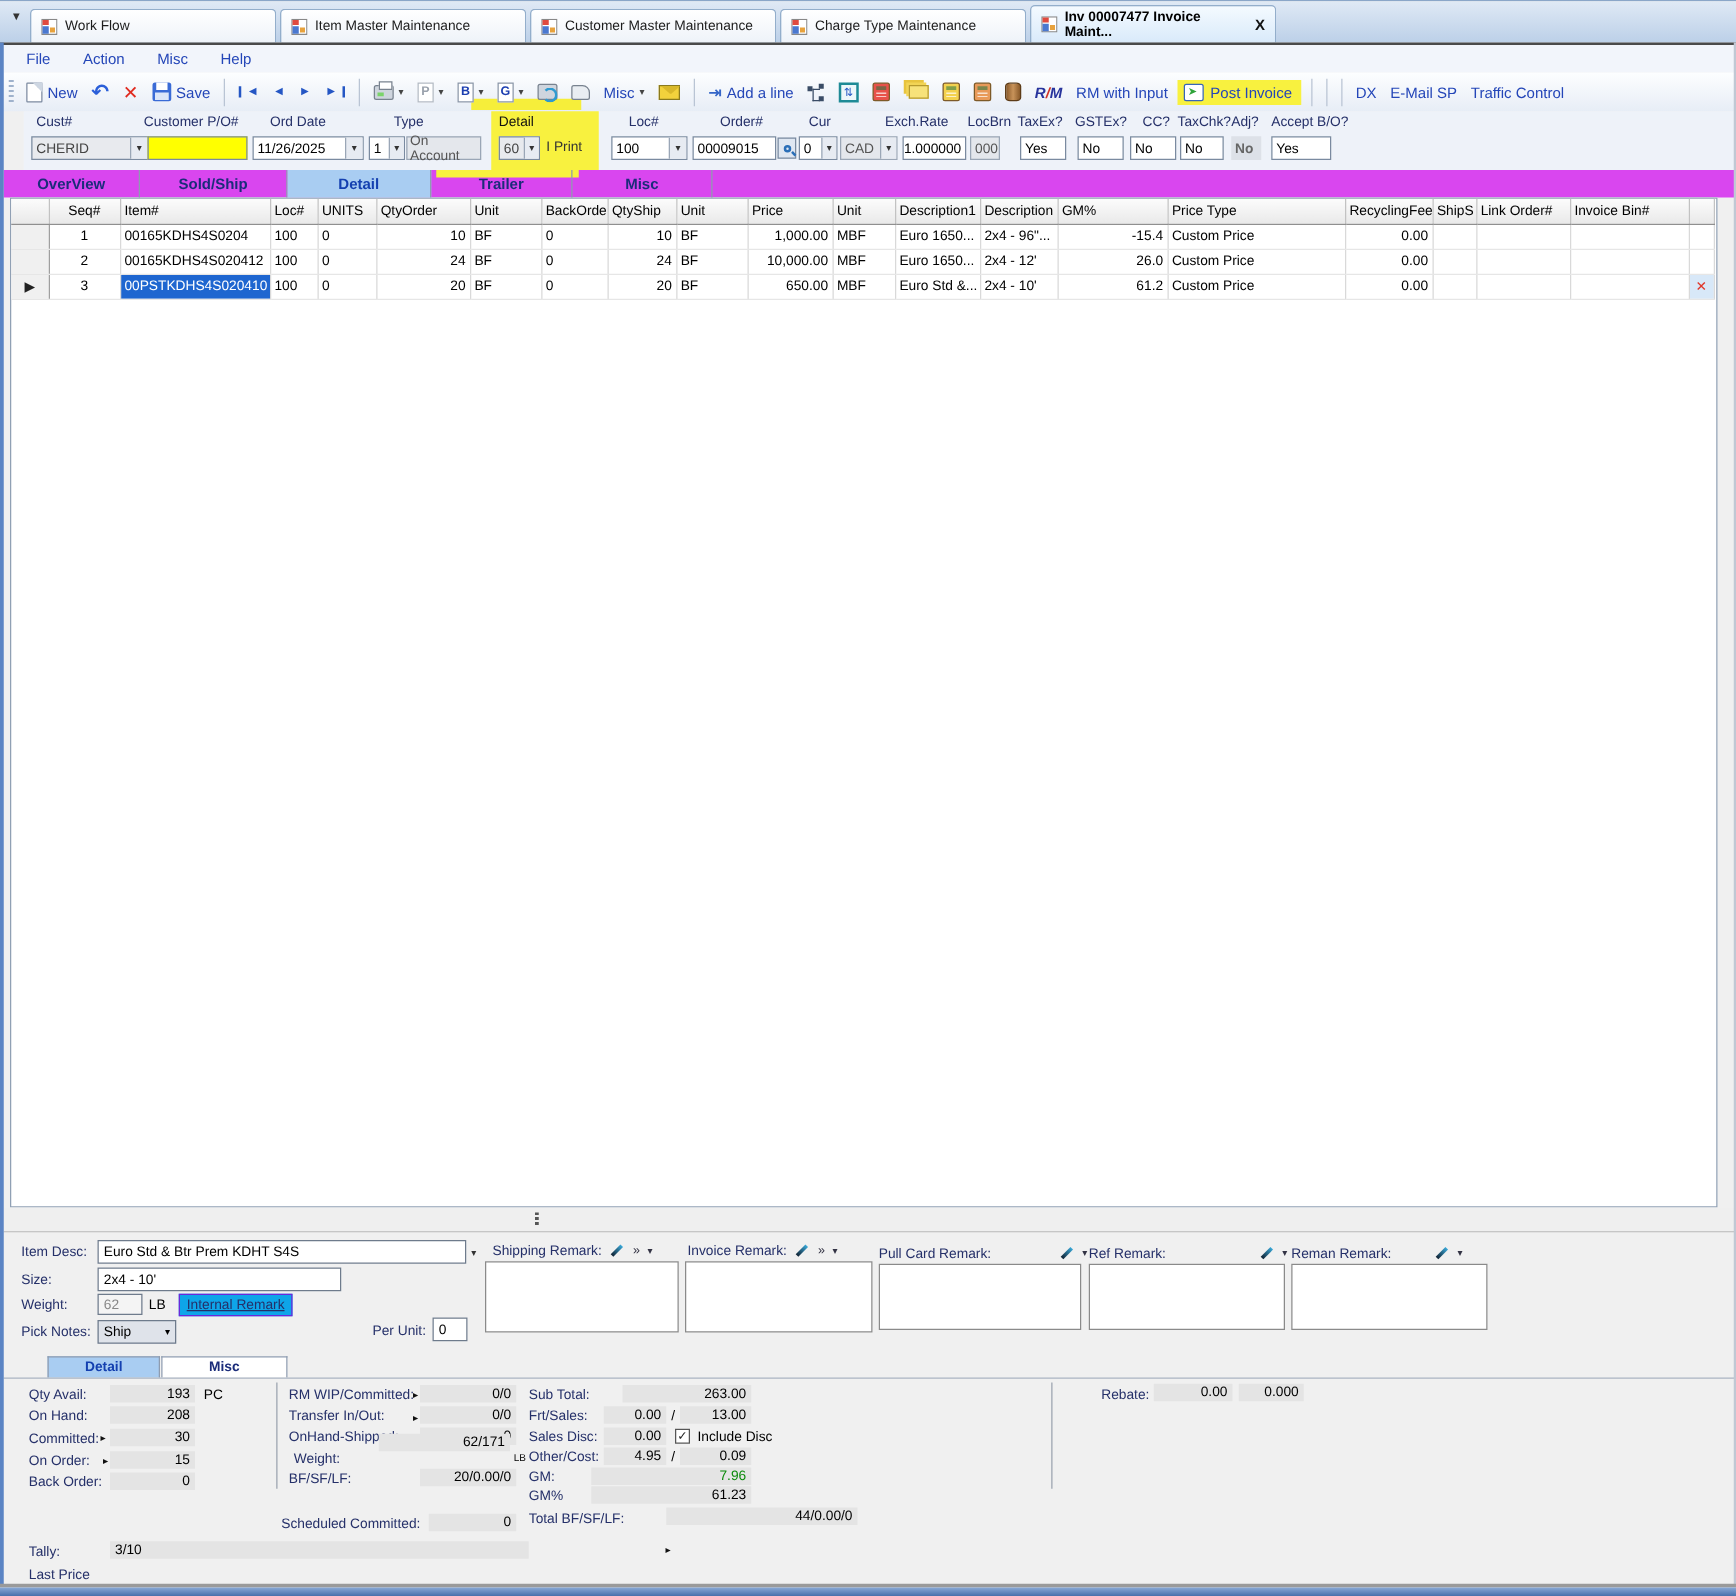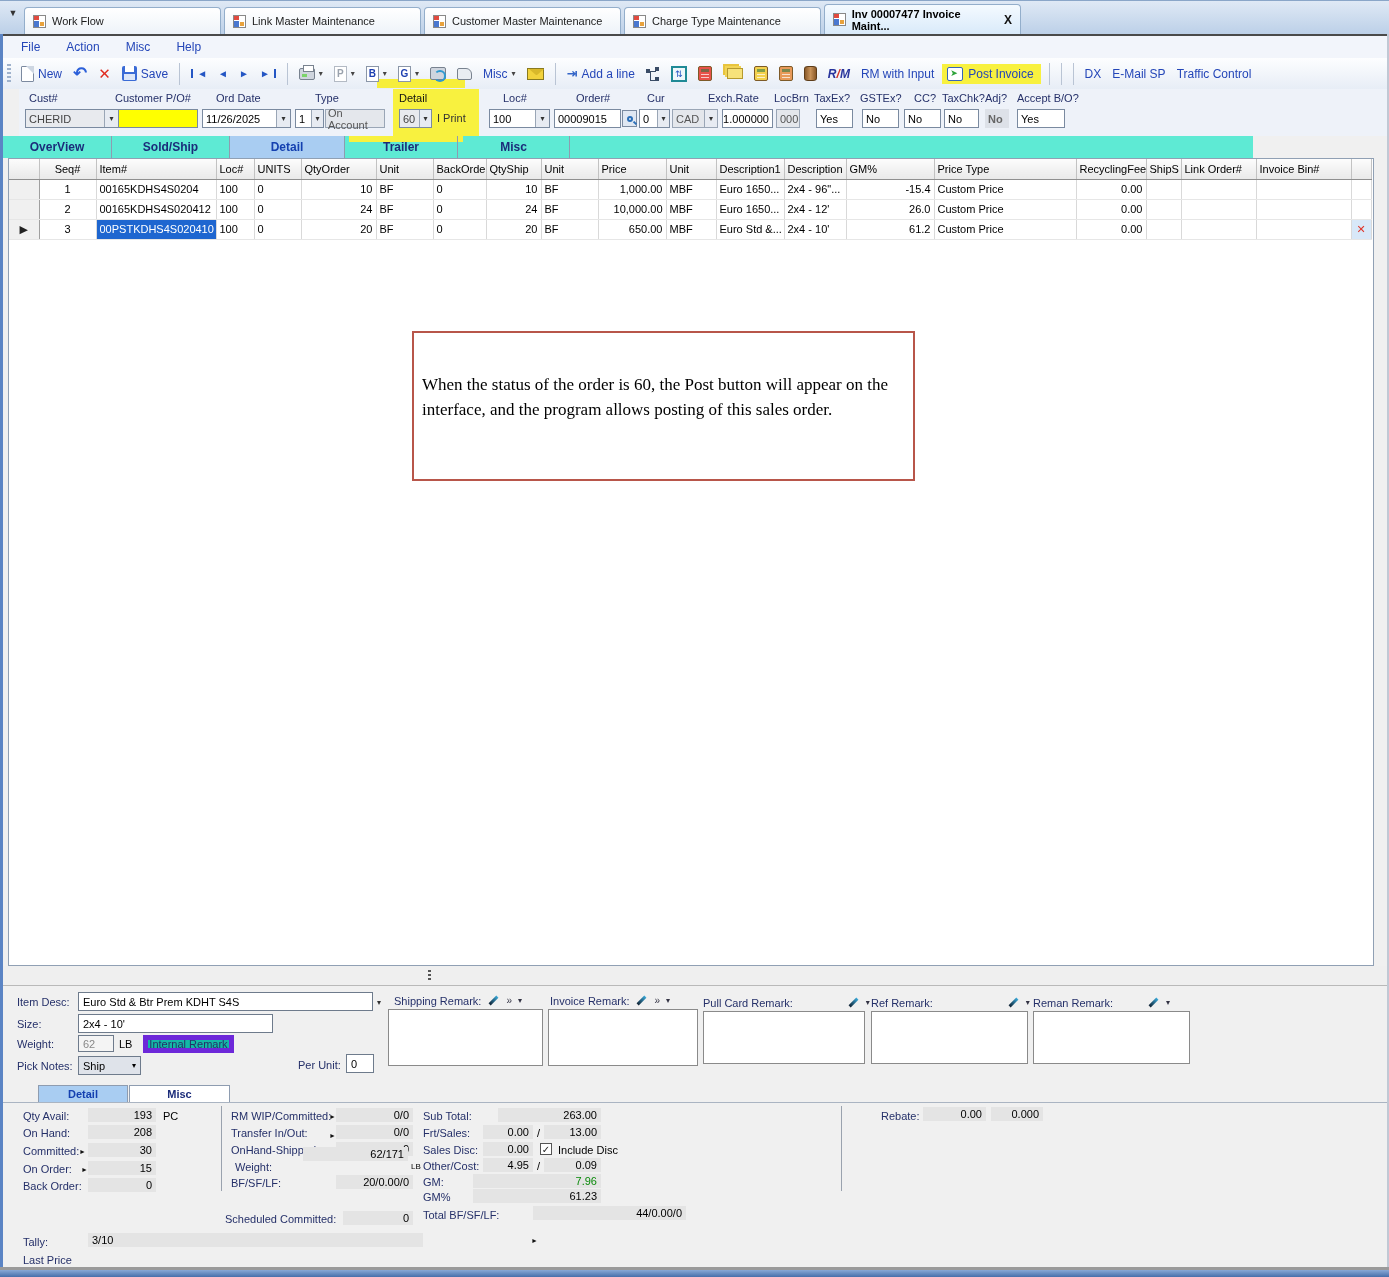--- a/index.html
+++ b/index.html
@@ -78,21 +78,21 @@
   .fbox { position:absolute; top:20px; height:19px; background:#fff; border:1px solid #7a8aa0; display:flex; align-items:center; padding:0 3px; font-size:11px; }
   .fbox.grey { background:#e8eaee; color:#444; }
   .fbox.yellow { background:#ffff00; }
   .fbox.flat { border-color:#9aa6b6; background:#e4e7ec; color:#555; }
   .combo-arrow { position:absolute; right:0; top:0; bottom:0; width:14px; background:#e7ebf2; border-left:1px solid #9aa6b6; color:#333; font-size:8px; display:flex; align-items:center; justify-content:center; }
   .mini-btn { position:absolute; top:21px; width:15px; height:17px; background:#dfe7f2; border:1px solid #7a8aa0; display:flex; align-items:center; justify-content:center; }
   .i-mag { width:6px; height:6px; border:2px solid #2b6fb8; border-radius:50%; position:relative; }
   .i-mag::after { content:""; position:absolute; left:4px; top:4px; width:4px; height:2px; background:#2b6fb8; transform:rotate(45deg); }
 
   
-  .viewtabs { position:absolute; left:3px; top:135px; width:1250px; height:22px; background:#5eead4; display:flex; }
+  .viewtabs { position:absolute; left:3px; top:135px; width:1386px; height:22px; background:#d946ef; display:flex; }
   .hl-status2 { position:absolute; left:346px; top:0px; width:114px; height:6px; background:#f8f13f; }
   .vtab { height:22px; display:flex; align-items:center; justify-content:center; font-weight:bold; color:#1b2c7a; border-right:1px solid #8e9cb0; cursor:pointer; background:transparent; position:relative; z-index:1; font-size:12px; }
   .vtab.active { background:#a9cdf2; color:#1440b0; }
 
   
   .gridwrap { position:absolute; left:8px; top:157px; width:1366px; height:808px; background:#fff; border:1px solid #90a0b4; }
   table.grid { border-collapse:collapse; table-layout:fixed; width:1362px; font-size:11px; }
   .grid th { height:20px; background:linear-gradient(#fcfcfc,#e9e9e9); border-right:1px solid #c2c2c2; border-bottom:1px solid #8f8f8f; font-weight:normal; padding:0 3px; text-align:left; white-space:nowrap; overflow:hidden; }
   .grid td { height:20px; border-right:1px solid #d9d9d9; border-bottom:1px solid #e6e6e6; padding:0 3px; white-space:nowrap; overflow:hidden; }
   .grid td.rowsel { background:#f0f0f0; border-right:1px solid #9f9f9f; text-align:center; color:#222; }
@@ -122,21 +122,21 @@
   .i-pencil { width:13px; height:13px; position:relative; display:inline-block; }
   .i-pencil::before { content:""; position:absolute; left:1px; top:5px; width:11px; height:3px; background:linear-gradient(90deg,#123,#39a8d8); transform:rotate(-45deg); }
   .chev { color:#334; font-size:10px; }
   .subtab { position:absolute; height:17px; display:flex; align-items:center; justify-content:center; font-weight:bold; border:1px solid #8e9cb0; border-bottom:none; background:#fff; color:#1b2c7a; cursor:pointer; font-size:11px; }
   .subtab.active { background:#a9cdf2; color:#1440b0; }
   .vline { position:absolute; width:1px; background:#9aa2ae; }
   .hline { position:absolute; height:1px; background:#c9c9c9; }
   .checkbox { position:absolute; width:12px; height:12px; background:#fff; border:1px solid #555; font-size:10px; line-height:11px; text-align:center; color:#222; cursor:pointer; }
   .green { color:#0a8a0a; }
   .i-caret-s { position:absolute; font-size:8px; color:#333; }
-  .ir-btn { position:absolute; height:18px; border:5px solid #6d28d9; background:#14b8a6; display:flex; align-items:center; justify-content:center; color:#253069; }
+  .ir-btn { position:absolute; height:18px; border:1px solid #6d28d9; background:#0ea5e9; display:flex; align-items:center; justify-content:center; color:#253069;text-decoration:underline; }
 
   .left-border { position:absolute; left:0; top:33px; width:3px; height:1235px; background:#5b84c4; }
   .right-border { position:absolute; right:0; top:33px; width:2px; height:1235px; background:#c0c8d4; }
   .grey-line { position:absolute; left:0; top:1266px; width:1389px; height:3px; background:#9a9a9a; }
   .bluestrip { position:absolute; left:0; top:1269px; width:1389px; height:8px; background:linear-gradient(#89a9d6,#3d66a4); }
 </style>
 </head>
 <body>
 
 <div class="app">
@@ -152,21 +152,21 @@
         </svg>
       <span>Work Flow</span>
     </div>
     <div class="doctab">
       <svg width="13" height="13">
           <rect x="0.5" y="0.5" width="12" height="12" fill="#fff" stroke="#888"></rect>
           <rect x="1" y="1" width="5" height="4" fill="#e04a3f"></rect>
           <rect x="1" y="6" width="5" height="6" fill="#4a78d0"></rect>
           <rect x="7" y="7" width="4" height="4" fill="#e8a23c"></rect>
         </svg>
-      <span>Link Master Maintenance</span>
+      <span>Item Master Maintenance</span>
     </div>
     <div class="doctab">
       <svg width="13" height="13">
           <rect x="0.5" y="0.5" width="12" height="12" fill="#fff" stroke="#888"></rect>
           <rect x="1" y="1" width="5" height="4" fill="#e04a3f"></rect>
           <rect x="1" y="6" width="5" height="6" fill="#4a78d0"></rect>
           <rect x="7" y="7" width="4" height="4" fill="#e8a23c"></rect>
         </svg>
       <span>Customer Master Maintenance</span>
     </div>
@@ -568,23 +568,20 @@
         <td class="num">0.00</td>
         <td></td>
         <td></td>
         <td></td>
         <td class="delcell">✕</td>
       </tr>
     </tbody>
       </table>
   </div>
 
-  <div class="annotation">
-    <span>When the status of the order is 60, the Post button will appear on the interface, and the program allows posting of this sales order.</span>
-  </div>
 
   <div class="split">
       <div class="dots"></div>
     </div>
 
   <div class="bottom">
 
     <span class="blabel" style="left:14px;top:10px">Item Desc:</span>
     <div class="bbox" style="left:75px;top:6px;width:295px">
         <span>Euro Std &amp; Btr Prem KDHT S4S</span>

